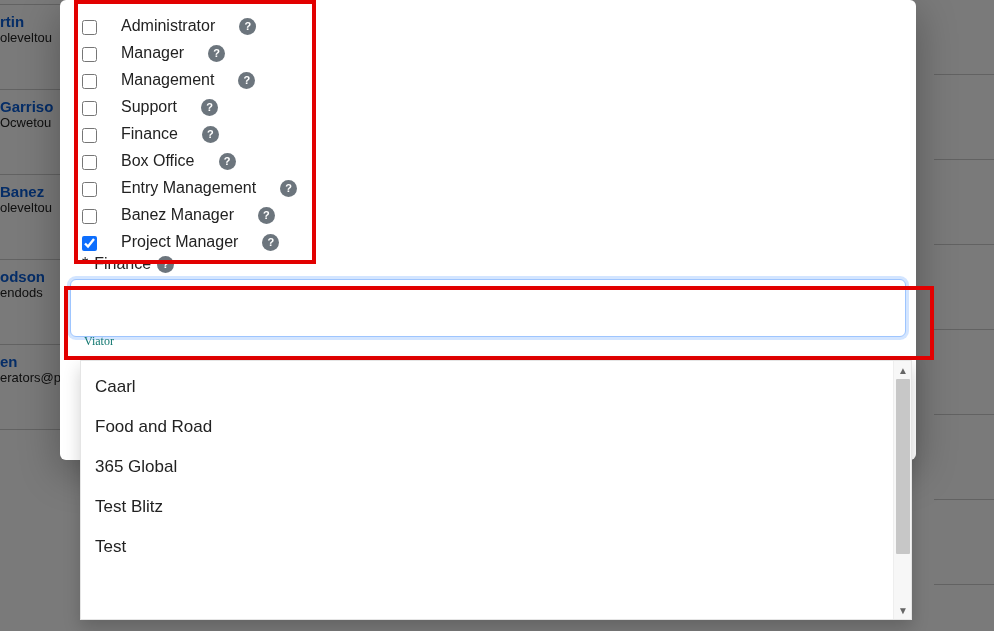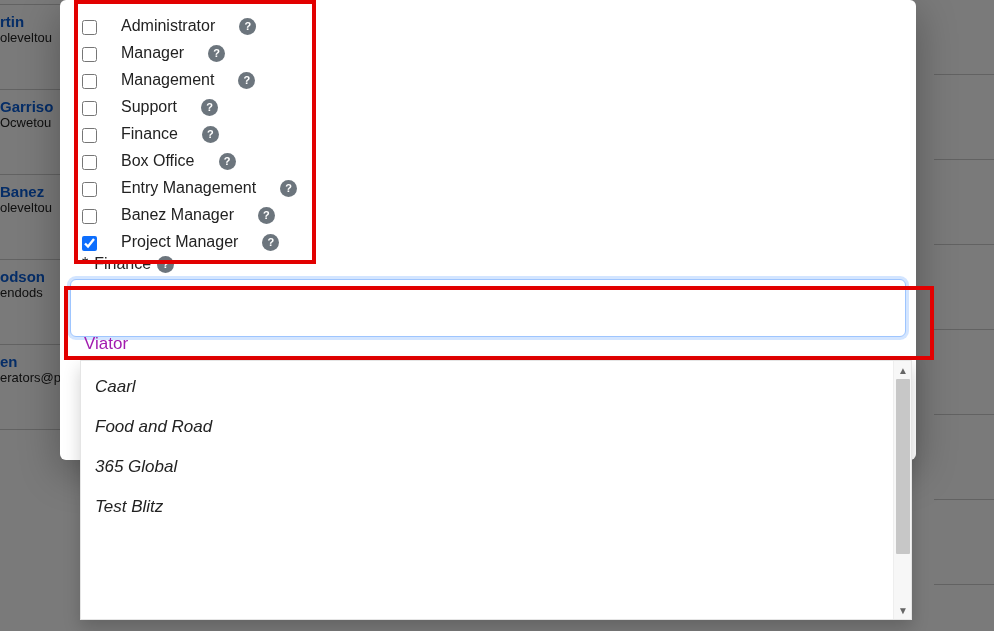--- a/index.html
+++ b/index.html
@@ -37,40 +37,40 @@
   .channels-label { padding: 2px 0 0 22px; font-size: 16px; color: #222; display: flex; align-items: center; gap: 6px; }
   .channels-input-wrap {
     margin: 6px 10px 0 10px;
   }
   .channels-input {
     width: 100%; height: 58px; border: 1px solid #9ec5fe; border-radius: 6px;
     padding: 8px 14px; font-size: 16px; outline: none;
     box-shadow: 0 0 0 3px rgba(13,110,253,.18);
   }
   .viator-peek {
-    padding: 0 0 0 24px; font-size: 17px; color: #a21caf; position: relative; top: -3px;
+    padding: 0 0 0 24px; font-size: 12px; color: #0f766e; position: relative; top: -3px; font-family: Liberation Serif, serif;
   }
   
   .red-box {
     position: absolute; border: 4px solid #e20000; z-index: 3; pointer-events: none;
   }
 
   
   .dropdown {
     position: absolute; left: 80px; top: 360px; width: 832px; height: 260px;
     background: #fff; z-index: 4; border: 1px solid rgba(0,0,0,.1);
     box-shadow: 0 8px 16px rgba(0,0,0,.18);
     display: flex;
   }
   .drop-scroll {
     flex: 1; overflow: hidden; padding: 6px 0;
   }
   .drop-item {
     padding: 6px 14px; font-size: 17px; color: #222; cursor: pointer; height: 40px;
-    display: flex; align-items: center; font-style: italic;
+    display: flex; align-items: center;
   }
   .scrollbar {
     width: 18px; height: 100%; background: #f7f7f7; position: relative;
     border-left: 1px solid #eee;
   }
   .sb-arrow {
     width: 18px; height: 18px; font-size: 10px; color: #666;
     display: flex; align-items: center; justify-content: center; cursor: pointer;
     user-select: none;
   }
@@ -192,20 +192,23 @@
       </div>
     <div class="drop-item">
         <span>Food and Road</span>
       </div>
     <div class="drop-item">
         <span>365 Global</span>
       </div>
     <div class="drop-item">
         <span>Test Blitz</span>
       </div>
+    <div class="drop-item">
+        <span>Test</span>
+      </div>
   </div>
   <div class="scrollbar">
     <div class="sb-arrow up">▲</div>
     <div class="sb-track">
       <div class="sb-thumb"></div>
     </div>
     <div class="sb-arrow down">▼</div>
   </div>
 </div>
 

